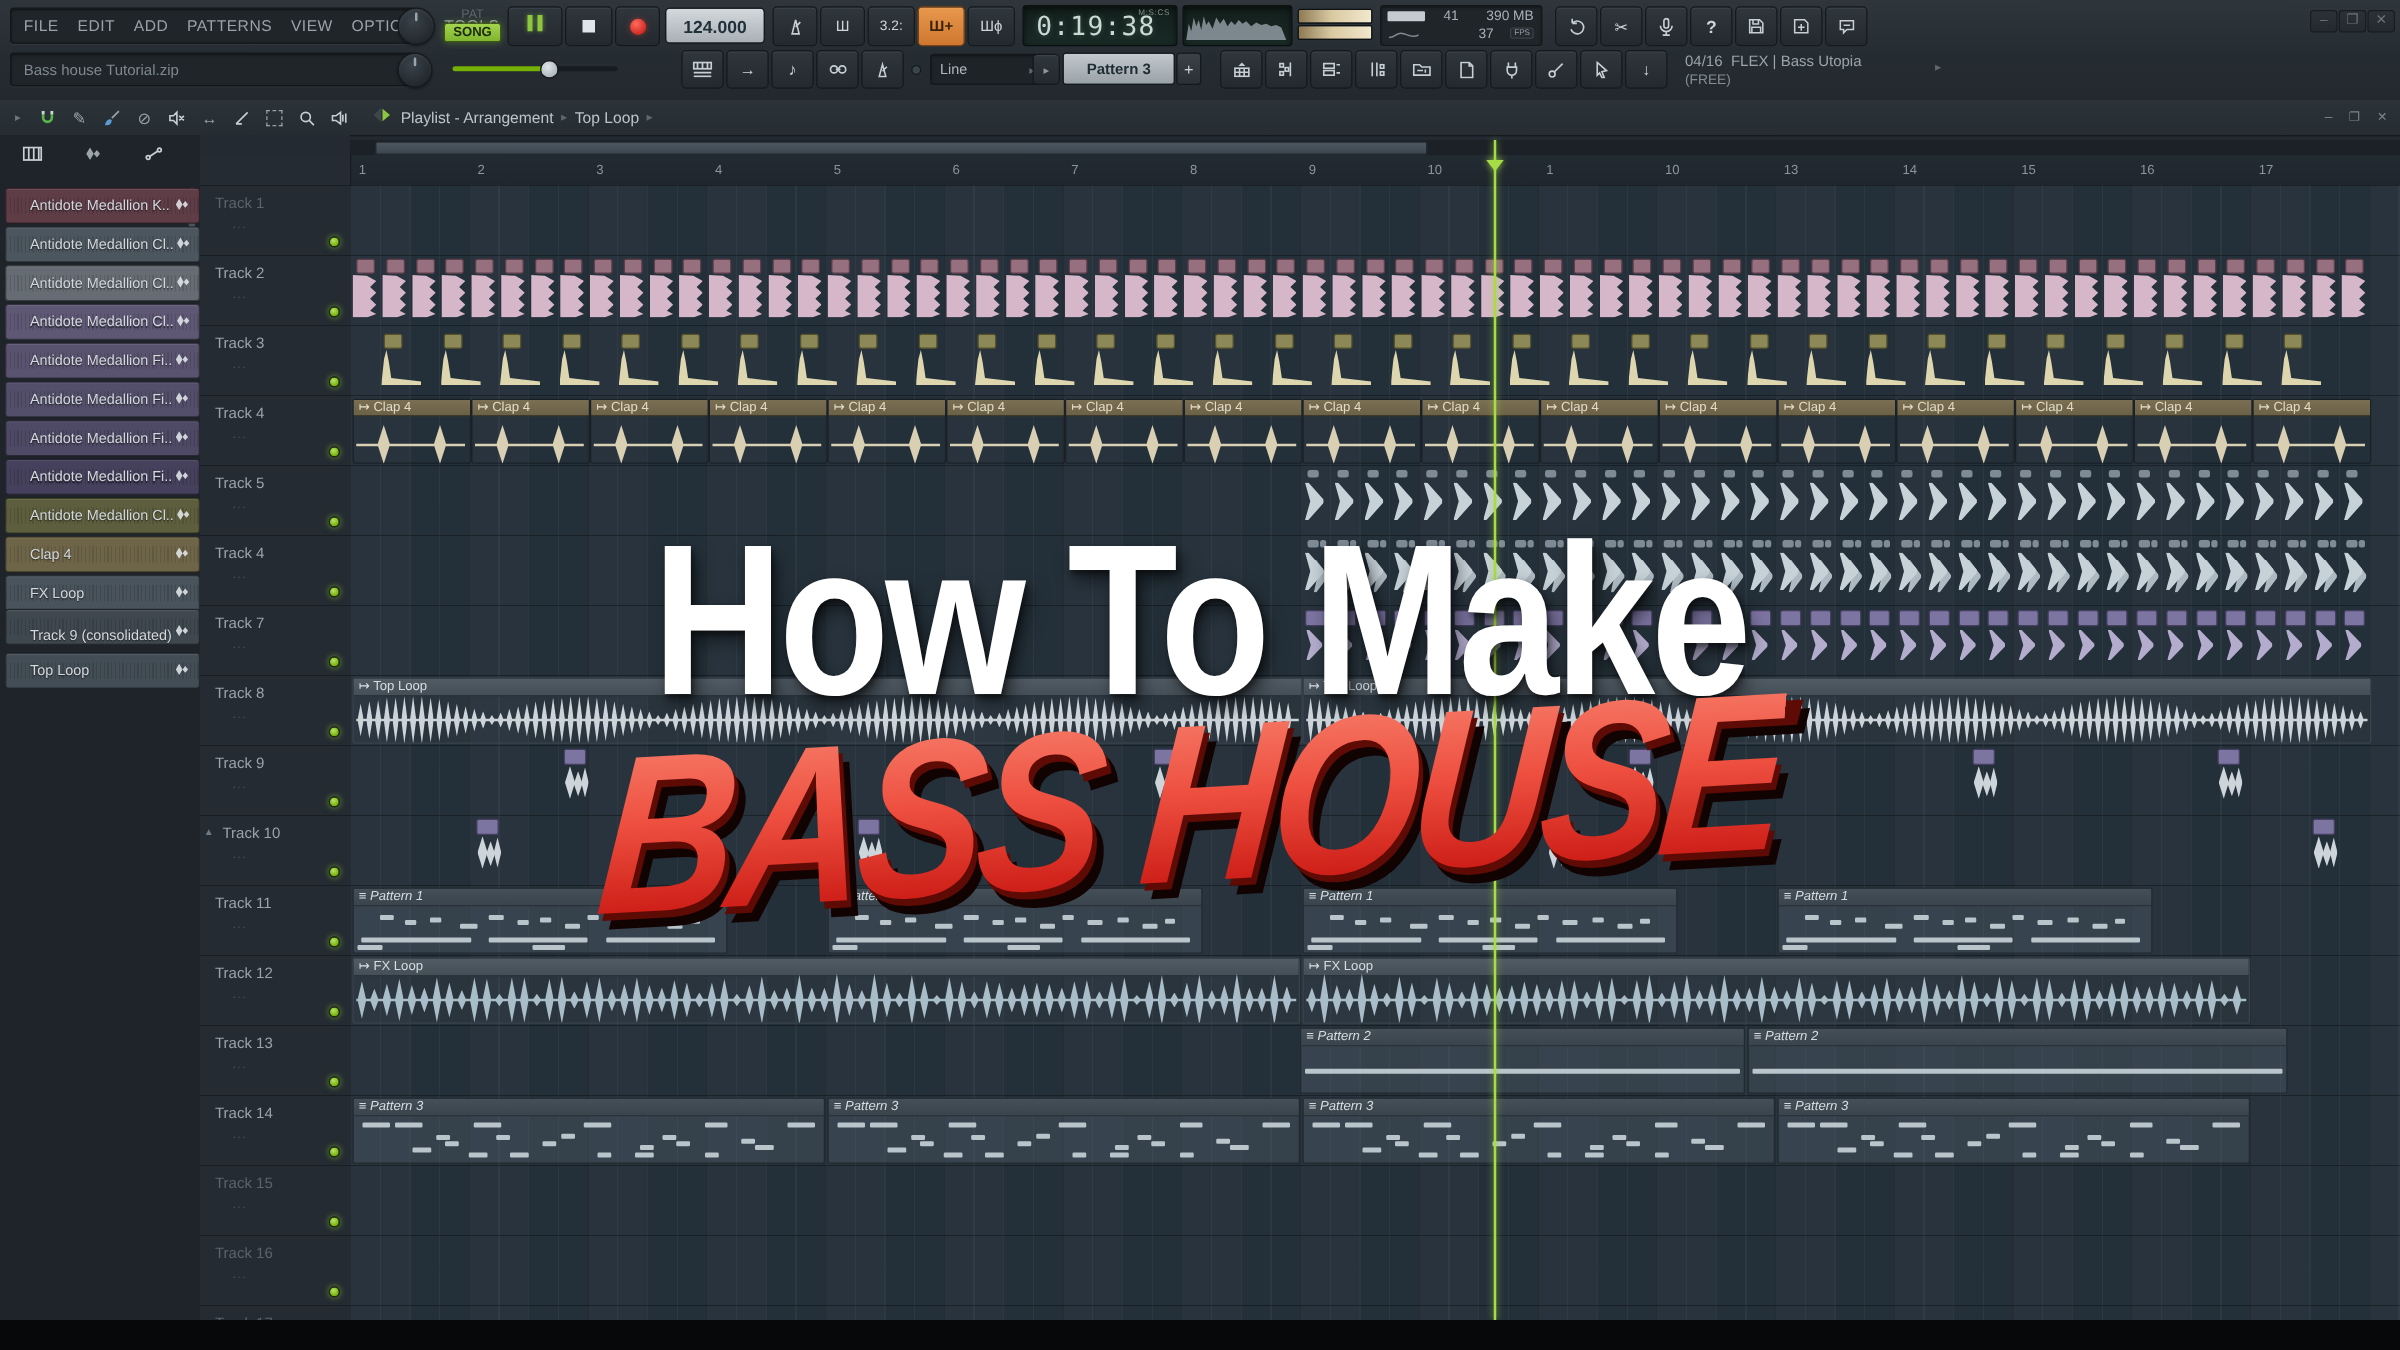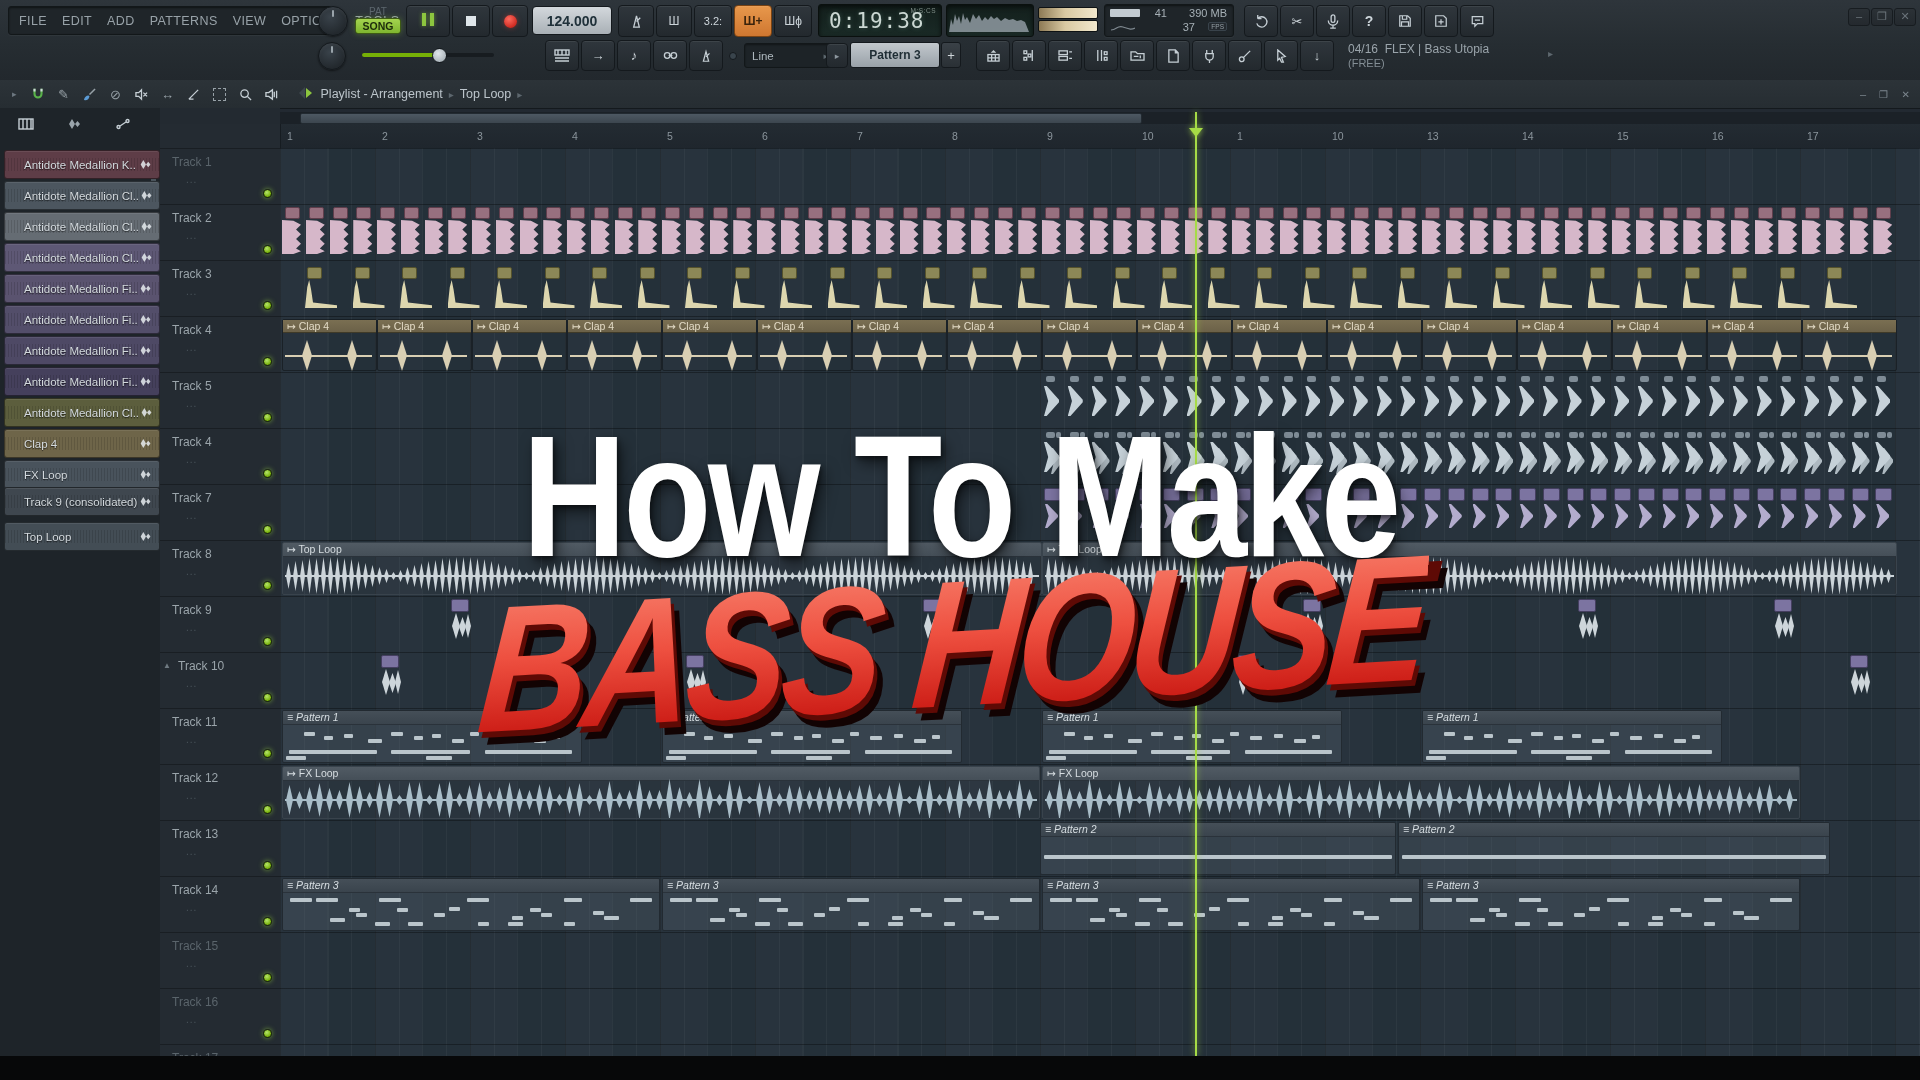--- a/index.html
+++ b/index.html
@@ -230,20 +230,23 @@
   <div class="abs btn" style="left:1460px;top:5px;width:32px;height:30px;">
     <svg class="ic" width="15" height="14" viewBox="0 0 16 16">
         <path d="M2 3 H14 V11 H8 L5 14 V11 H2 Z M5 7 H11"></path>
       </svg>
   </div>
 
   <div class="abs wctl" style="left:1848px;top:8px;width:20px;height:16px;">–</div>
   <div class="abs wctl" style="left:1871px;top:8px;width:20px;height:16px;">❐</div>
   <div class="abs wctl" style="left:1894px;top:8px;width:20px;height:16px;">✕</div>
 
+  <div class="abs panel-inset hint" style="left:8px;top:42px;width:302px;height:25px;">
+    <span>Bass house Tutorial.zip</span>
+  </div>
   <div class="abs knob" style="left:318px;top:42px;width:26px;height:26px;"></div>
   <div class="abs" style="left:362px;top:53px;width:132px;height:4px;background:#171c20;border-radius:2px;">
     <div class="abs" style="left:0;top:0;width:76px;height:4px;background:#76b007;border-radius:2px;"></div>
     <div class="abs" style="left:70px;top:-5px;width:13px;height:13px;border-radius:50%;background:radial-gradient(circle at 40% 35%,#dfe6ea,#9aa4ab);border:1px solid #14191d;"></div>
   </div>
 
   <div class="abs btn" style="left:545px;top:40px;width:32px;height:29px;">
     <svg class="ic" width="16" height="13" viewBox="0 0 16 13">
         <rect x="1" y="1" width="14" height="5"></rect>
         <path d="M4 6 V1 M8 6 V1 M12 6 V1 M1 9 H15 M1 12 H15"></path>
@@ -490,21 +493,21 @@
         <span class="wicon"><svg width="16" height="11" viewBox="0 0 18 12" fill="#e7ecef" opacity=".85">
             <path d="M3 6 L6 1 L9 6 L6 11 Z M9 6 L11.5 3 L14 6 L11.5 9 Z"></path>
           </svg></span>
       </div>
       <div class="sb-item" style="position: absolute; left: 4px; top: 352px; width: 142px; height: 27px; background: linear-gradient(rgb(73, 83, 92), rgb(73, 83, 92));">
         <span class="lab">FX Loop</span>
         <span class="wicon"><svg width="16" height="11" viewBox="0 0 18 12" fill="#e7ecef" opacity=".85">
             <path d="M3 6 L6 1 L9 6 L6 11 Z M9 6 L11.5 3 L14 6 L11.5 9 Z"></path>
           </svg></span>
       </div>
-      <div class="sb-item" style="position: absolute; left: 4px; top: 379px; width: 142px; height: 27px; background: linear-gradient(rgb(63, 71, 79), rgb(63, 71, 79));">
+      <div class="sb-item" style="position: absolute; left: 4px; top: 379px; width: 142px; height: 27px; background: linear-gradient(rgb(63, 71, 79), rgb(63, 71, 79)); align-items: flex-end;">
         <span class="lab">Track 9 (consolidated)</span>
         <span class="wicon"><svg width="16" height="11" viewBox="0 0 18 12" fill="#e7ecef" opacity=".85">
             <path d="M3 6 L6 1 L9 6 L6 11 Z M9 6 L11.5 3 L14 6 L11.5 9 Z"></path>
           </svg></span>
       </div>
       <div class="sb-item" style="position: absolute; left: 4px; top: 414px; width: 142px; height: 27px; background: linear-gradient(rgb(67, 77, 85), rgb(67, 77, 85));">
         <span class="lab">Top Loop</span>
         <span class="wicon"><svg width="16" height="11" viewBox="0 0 18 12" fill="#e7ecef" opacity=".85">
             <path d="M3 6 L6 1 L9 6 L6 11 Z M9 6 L11.5 3 L14 6 L11.5 9 Z"></path>
           </svg></span>

